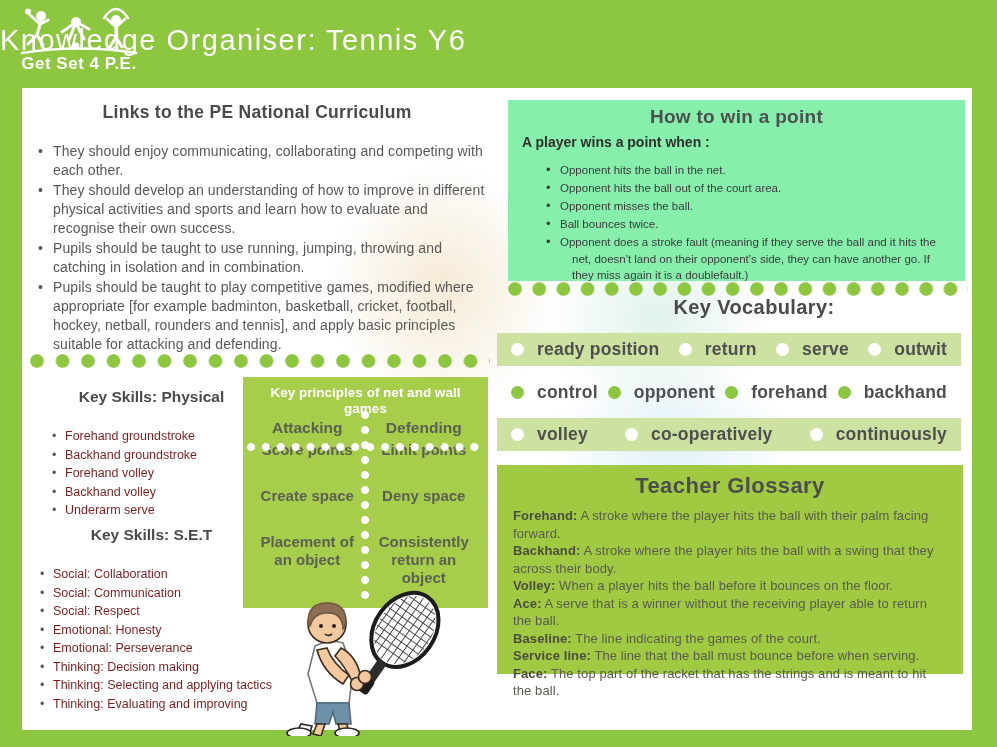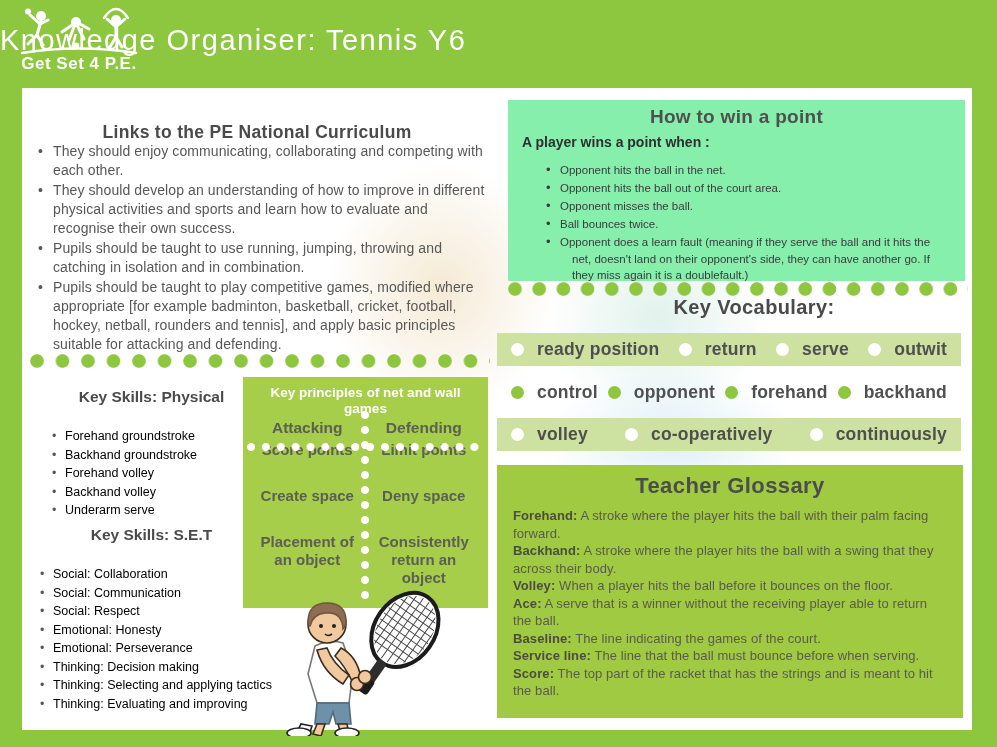--- a/index.html
+++ b/index.html
@@ -31,38 +31,38 @@
          background:radial-gradient(ellipse at center, rgba(236,216,178,.55), rgba(236,216,178,0) 68%); }
   .wm2 { left:520px; top:120px; width:230px; height:220px;
          background:radial-gradient(ellipse at center, rgba(205,233,224,.6), rgba(205,233,224,0) 68%); }
   .wm3 { left:520px; top:280px; width:260px; height:150px;
          background:radial-gradient(ellipse at center, rgba(198,227,240,.55), rgba(198,227,240,0) 70%); }
   .sheet > .z { position:absolute; z-index:1; }
 
   
   .cur-title {
     left:0; top:14px; width:470px; text-align:center;
-    font-size:17.5px; font-weight:bold; color:#4a4a4a; letter-spacing:.3px;margin-top:20px;
+    font-size:17.5px; font-weight:bold; color:#4a4a4a; letter-spacing:.3px;
   }
   .cur-list { left:14px; top:54px; width:452px; list-style:none;
     font-size:14px; line-height:19px; color:#575757; letter-spacing:.1px; }
   .cur-list li { padding-left:17px; position:relative; margin-bottom:1px; }
   .cur-list li::before { content:"•"; position:absolute; left:2px; color:#575757; }
 
   .dots-h {
     height:14px; background-repeat:repeat-x;
     background-image:radial-gradient(circle at 7px 7px, #8dc63f 6.3px, rgba(0,0,0,0) 7.2px);
   }
   .dots-left { left:8px; top:266px; width:460px; background-size:25.5px 14px; }
   .dots-right { left:486px; top:194px; width:460px; background-size:24.2px 14px; }
 
   .ks-title { width:215px; text-align:center; font-size:15.5px; font-weight:bold; color:#4a4a4a; }
   .ks-phys-title { left:22px; top:300px; }
   .ks-set-title  { left:22px; top:438px; }
-  .ks-list { list-style:none; font-size:12.5px; color:#000000; line-height:16px; }
+  .ks-list { list-style:none; font-size:12.5px; color:#7f1d1d; line-height:16px; }
   .ks-list li { padding-left:15px; position:relative; margin-bottom:2.5px; }
   .ks-list li::before { content:"•"; position:absolute; left:2px; color:#575757; }
   .ks-phys-list { left:28px; top:340px; width:205px; }
   .ks-set-list  { left:16px; top:478px; width:235px; }
 
   
   .pr-box {
     left:221px; top:289px; width:245px; height:231px;
     background:#a6ce4b; padding:8px 6px 6px 6px;
   }
@@ -111,21 +111,21 @@
   .vocab-row.band { background:#cde1a0; }
   .vrow1 { top:245px; } .vrow2 { top:288px; } .vrow3 { top:330px; }
   .vitem { display:flex; align-items:center; gap:13px; }
   .dot { width:13px; height:13px; border-radius:50%; display:inline-block; }
   .dot-white { background:#ffffff; }
   .dot-green { background:#8dc63f; }
   .vword { font-size:17.5px; font-weight:bold; color:#4f4f4f; letter-spacing:.2px; }
 
   
   .gl-box {
-    left:475px; top:377px; width:466px; height:253px;
+    left:475px; top:377px; width:466px; height:209px;
     background:#9fca41; padding:8px 16px 6px 16px;
   }
   .gl-title { text-align:center; font-size:22px; font-weight:bold; color:#4d4d4d; letter-spacing:.4px; }
   .gl-entries { margin-top:8px; font-size:13px; line-height:17.5px; color:#5a5a4e; letter-spacing:.1px; }
   .gl-entries p b { color:#4c4c42; }
 </style>
 </head>
 <body>
 
 <div id="page">
@@ -275,21 +275,21 @@
 
     <div class="z win-box">
       <div class="win-title">How to win a point</div>
       <div class="win-sub">A player wins a point when :</div>
       <ul class="win-list">
         <li>Opponent hits the ball in the net.</li>
         <li>Opponent hits the ball out of the court area.</li>
         <li>Opponent misses the ball.</li>
         <li>Ball bounces twice.</li>
         <li>
-          <span>Opponent does a learn fault (meaning if they serve the ball and it hits the</span>
+          <span>Opponent does a stroke fault (meaning if they serve the ball and it hits the</span>
           <span class="wrapped">net, doesn't land on their opponent's side, they can have another go. If they miss again it is a doublefault.)</span>
         </li>
       </ul>
     </div>
 
     <div class="z dots-h dots-right"></div>
 
     <div class="z kv-title">Key Vocabulary:</div>
 
     <div class="z vocab-row band vrow1">
@@ -347,18 +347,18 @@
 
     <div class="z gl-box">
       <div class="gl-title">Teacher Glossary</div>
       <div class="gl-entries">
         <p><b>Forehand:</b> <span>A stroke where the player hits the ball with their palm facing forward.</span></p>
         <p><b>Backhand:</b> <span>A stroke where the player hits the ball with a swing that they across their body.</span></p>
         <p><b>Volley:</b> <span>When a player hits the ball before it bounces on the floor.</span></p>
         <p><b>Ace:</b> <span>A serve that is a winner without the receiving player able to return the ball.</span></p>
         <p><b>Baseline:</b> <span>The line indicating the games of the court.</span></p>
         <p><b>Service line:</b> <span>The line that the ball must bounce before when serving.</span></p>
-        <p><b>Score:</b> <span>The top part of the racket that has the strings and is meant to hit the ball.</span></p>
+        <p><b>Face:</b> <span>The top part of the racket that has the strings and is meant to hit the ball.</span></p>
       </div>
     </div>
 
   </div>
 </div>
 
 </body></html>

